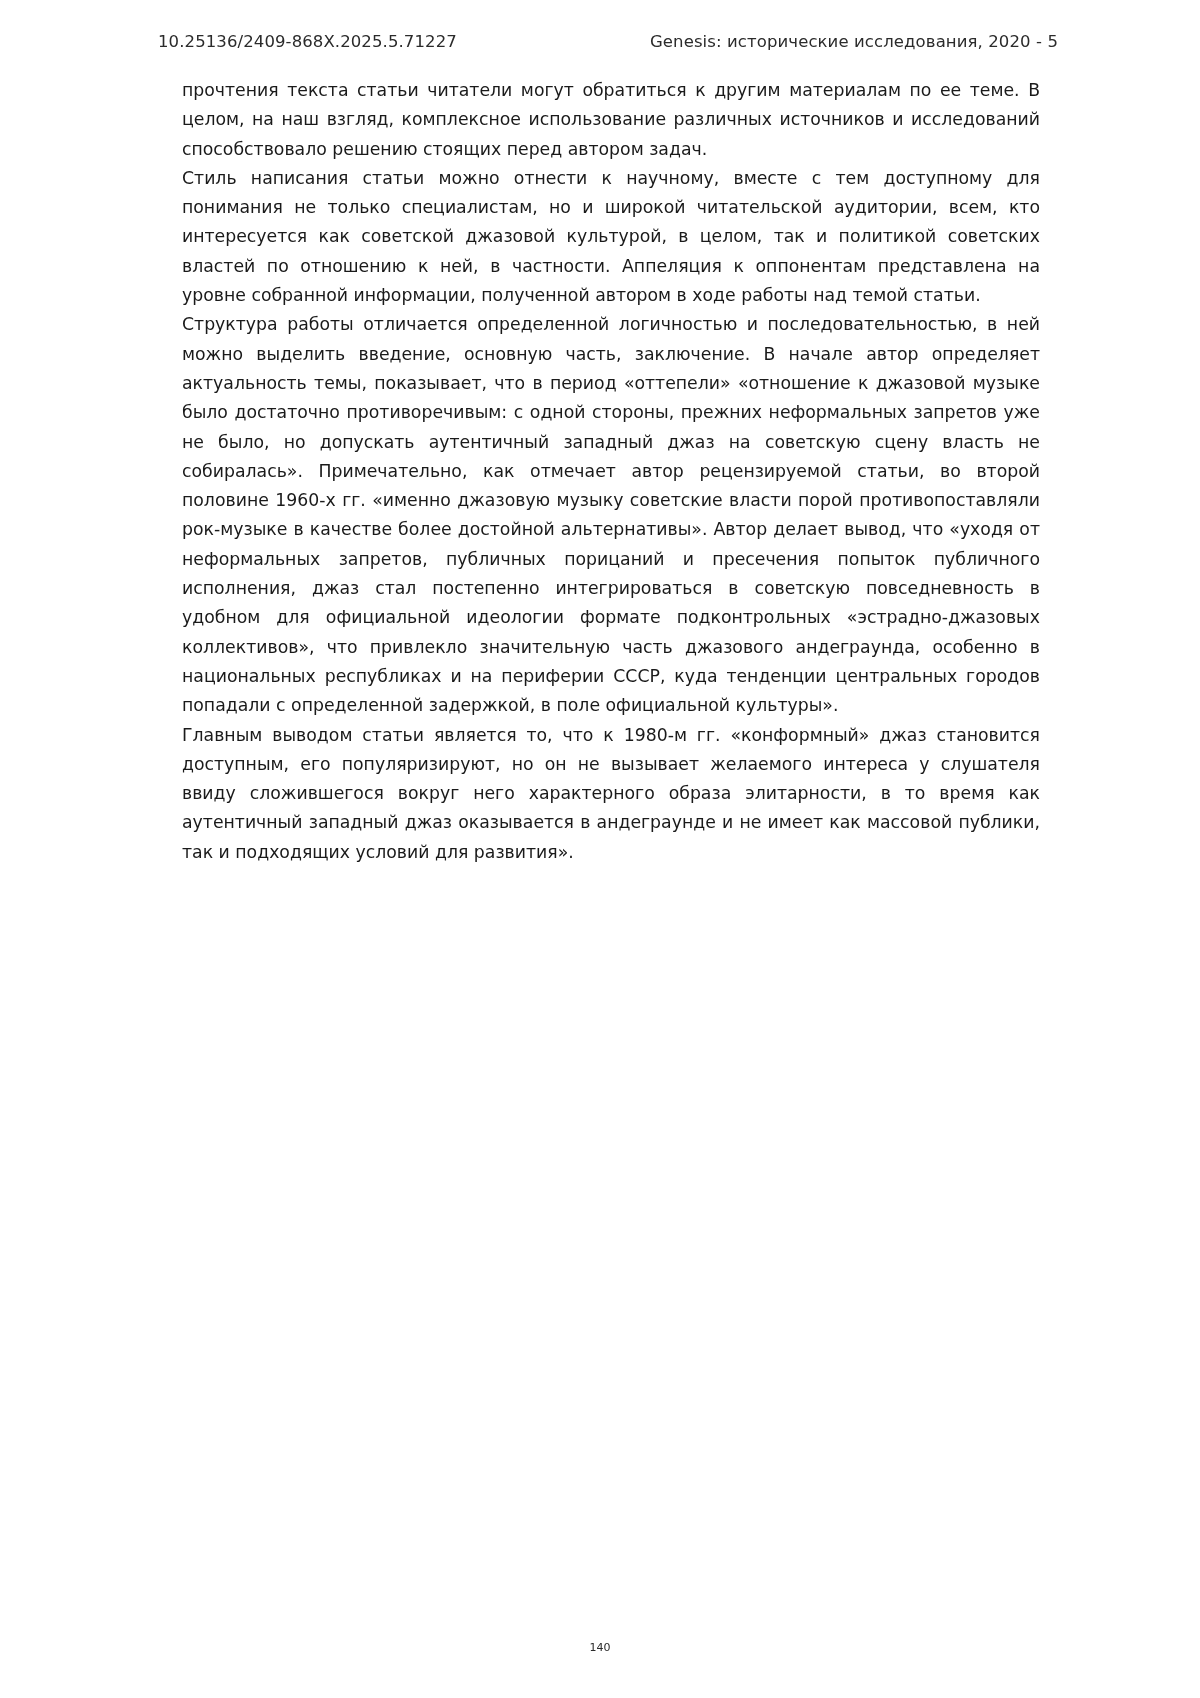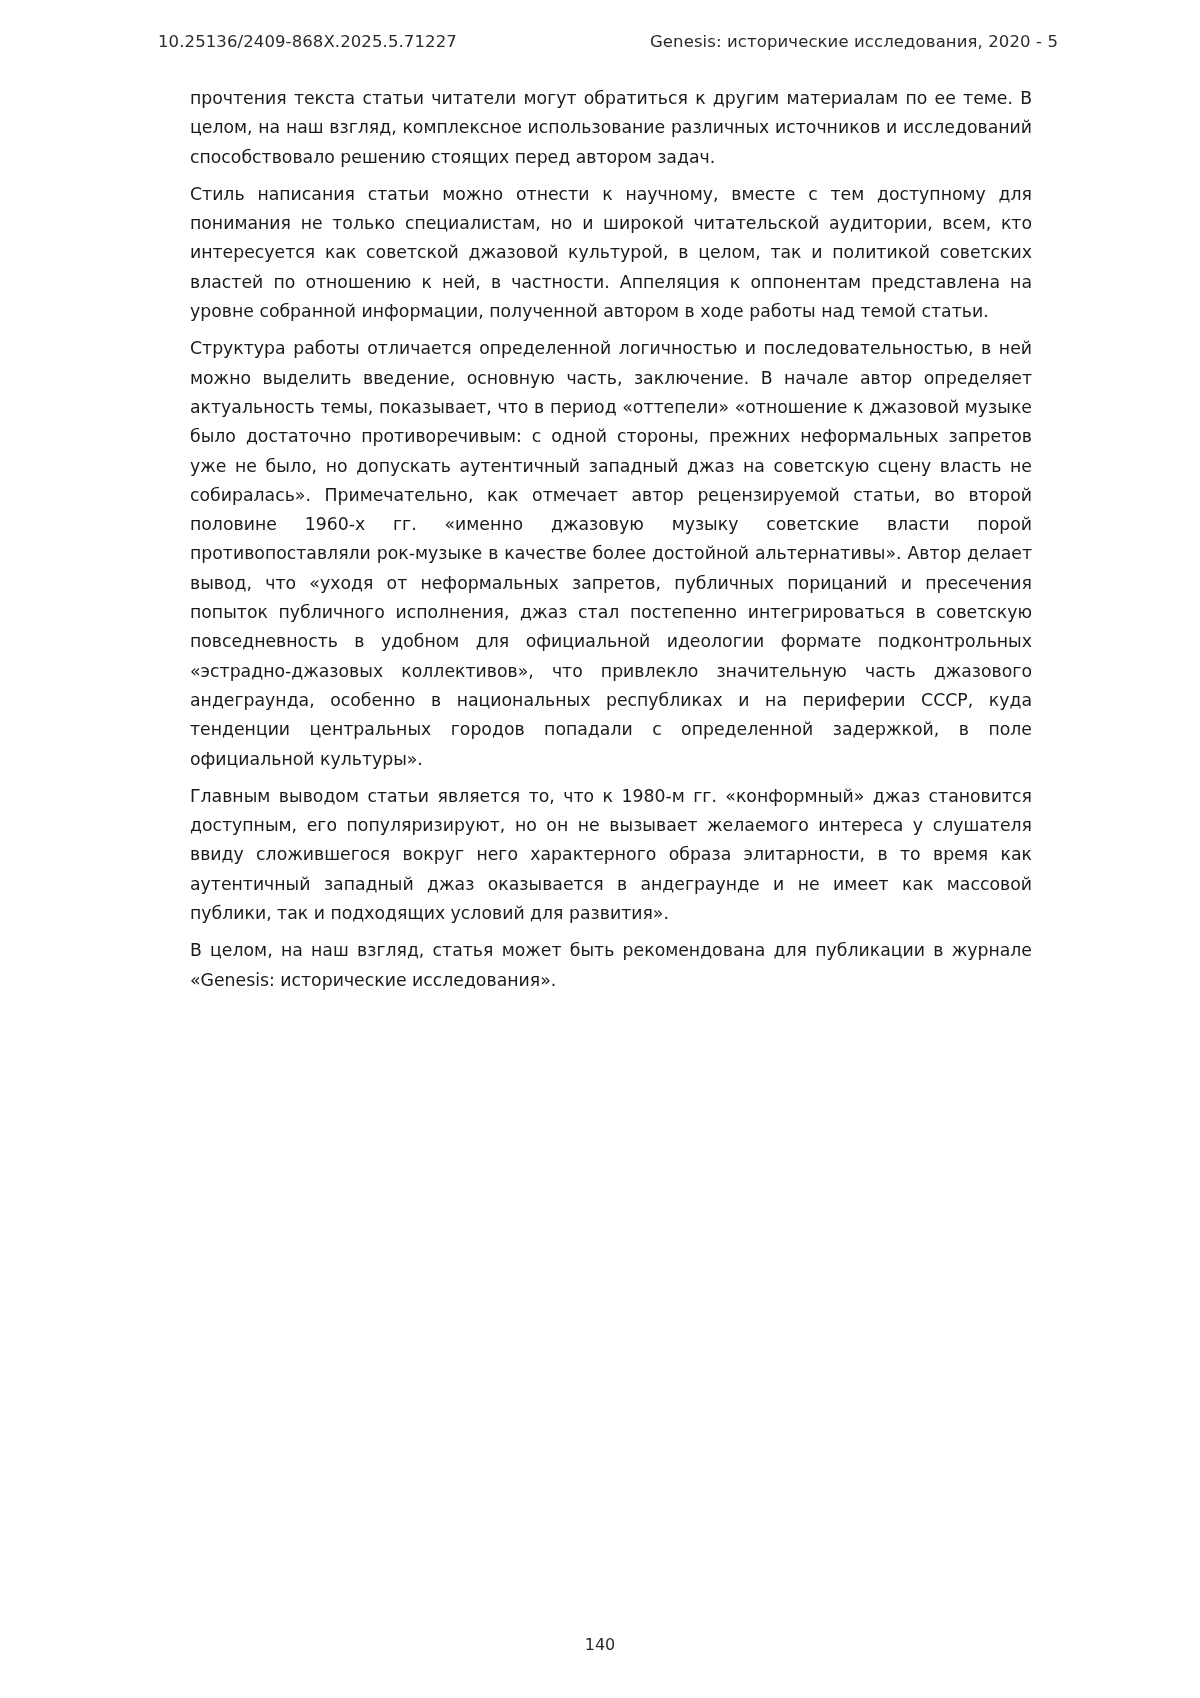--- a/index.html
+++ b/index.html
@@ -43,48 +43,47 @@
     position: absolute;
     top: 76px;
     left: 182px;
     width: 858px;
   }
   .para {
     font-size: 17.3px;
     line-height: 29.3px;
     text-align: justify;
     text-justify: inter-word;
-    margin: 8px;
+    margin: 0;
     hyphens: none;
   }
   .footer {
     position: absolute;
     bottom: 44px;
     left: 0;
     width: 1200px;
     text-align: center;
-    font-size: 16px;
+    font-size: 11px;
     color: #2b2b2b;
   }
 </style>
 </head>
 <body>
 
 <div class="page">
 
   <div class="header">
     <span class="doi">10.25136/2409-868X.2025.5.71227</span>
     <span class="journal">Genesis: исторические исследования, 2020 - 5</span>
   </div>
 
   <div class="content">
     <p class="para">прочтения текста статьи читатели могут обратиться к другим материалам по ее теме. В целом, на наш взгляд, комплексное использование различных источников и исследований способствовало решению стоящих перед автором задач.</p>
     <p class="para">Стиль написания статьи можно отнести к научному, вместе с тем доступному для понимания не только специалистам, но и широкой читательской аудитории, всем, кто интересуется как советской джазовой культурой, в целом, так и политикой советских властей по отношению к ней, в частности. Аппеляция к оппонентам представлена на уровне собранной информации, полученной автором в ходе работы над темой статьи.</p>
     <p class="para">Структура работы отличается определенной логичностью и последовательностью, в ней можно выделить введение, основную часть, заключение. В начале автор определяет актуальность темы, показывает, что в период «оттепели» «отношение к джазовой музыке было достаточно противоречивым: с одной стороны, прежних неформальных запретов уже не было, но допускать аутентичный западный джаз на советскую сцену власть не собиралась». Примечательно, как отмечает автор рецензируемой статьи, во второй половине 1960-х гг. «именно джазовую музыку советские власти порой противопоставляли рок-музыке в качестве более достойной альтернативы». Автор делает вывод, что «уходя от неформальных запретов, публичных порицаний и пресечения попыток публичного исполнения, джаз стал постепенно интегрироваться в советскую повседневность в удобном для официальной идеологии формате подконтрольных «эстрадно-джазовых коллективов», что привлекло значительную часть джазового андеграунда, особенно в национальных республиках и на периферии СССР, куда тенденции центральных городов попадали с определенной задержкой, в поле официальной культуры».</p>
     <p class="para">Главным выводом статьи является то, что к 1980-м гг. «конформный» джаз становится доступным, его популяризируют, но он не вызывает желаемого интереса у слушателя ввиду сложившегося вокруг него характерного образа элитарности, в то время как аутентичный западный джаз оказывается в андеграунде и не имеет как массовой публики, так и подходящих условий для развития».</p>
-    <p class="para">В целом, на наш взгляд, статья может быть рекомендована для публикации в журнале «Genesis: исторические исследования».</p>
   </div>
 
   <div class="footer">
     <span>140</span>
   </div>
 
 </div>
 
 </body></html>

